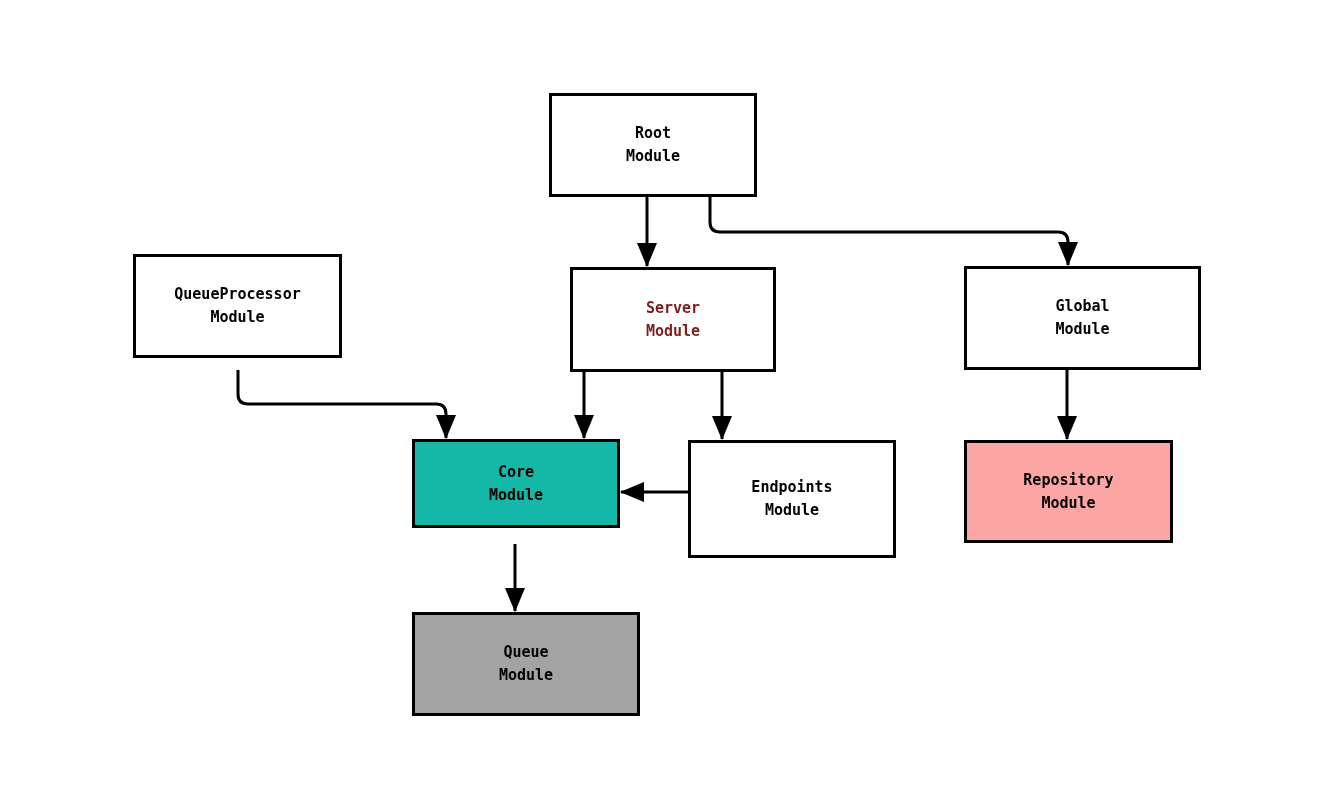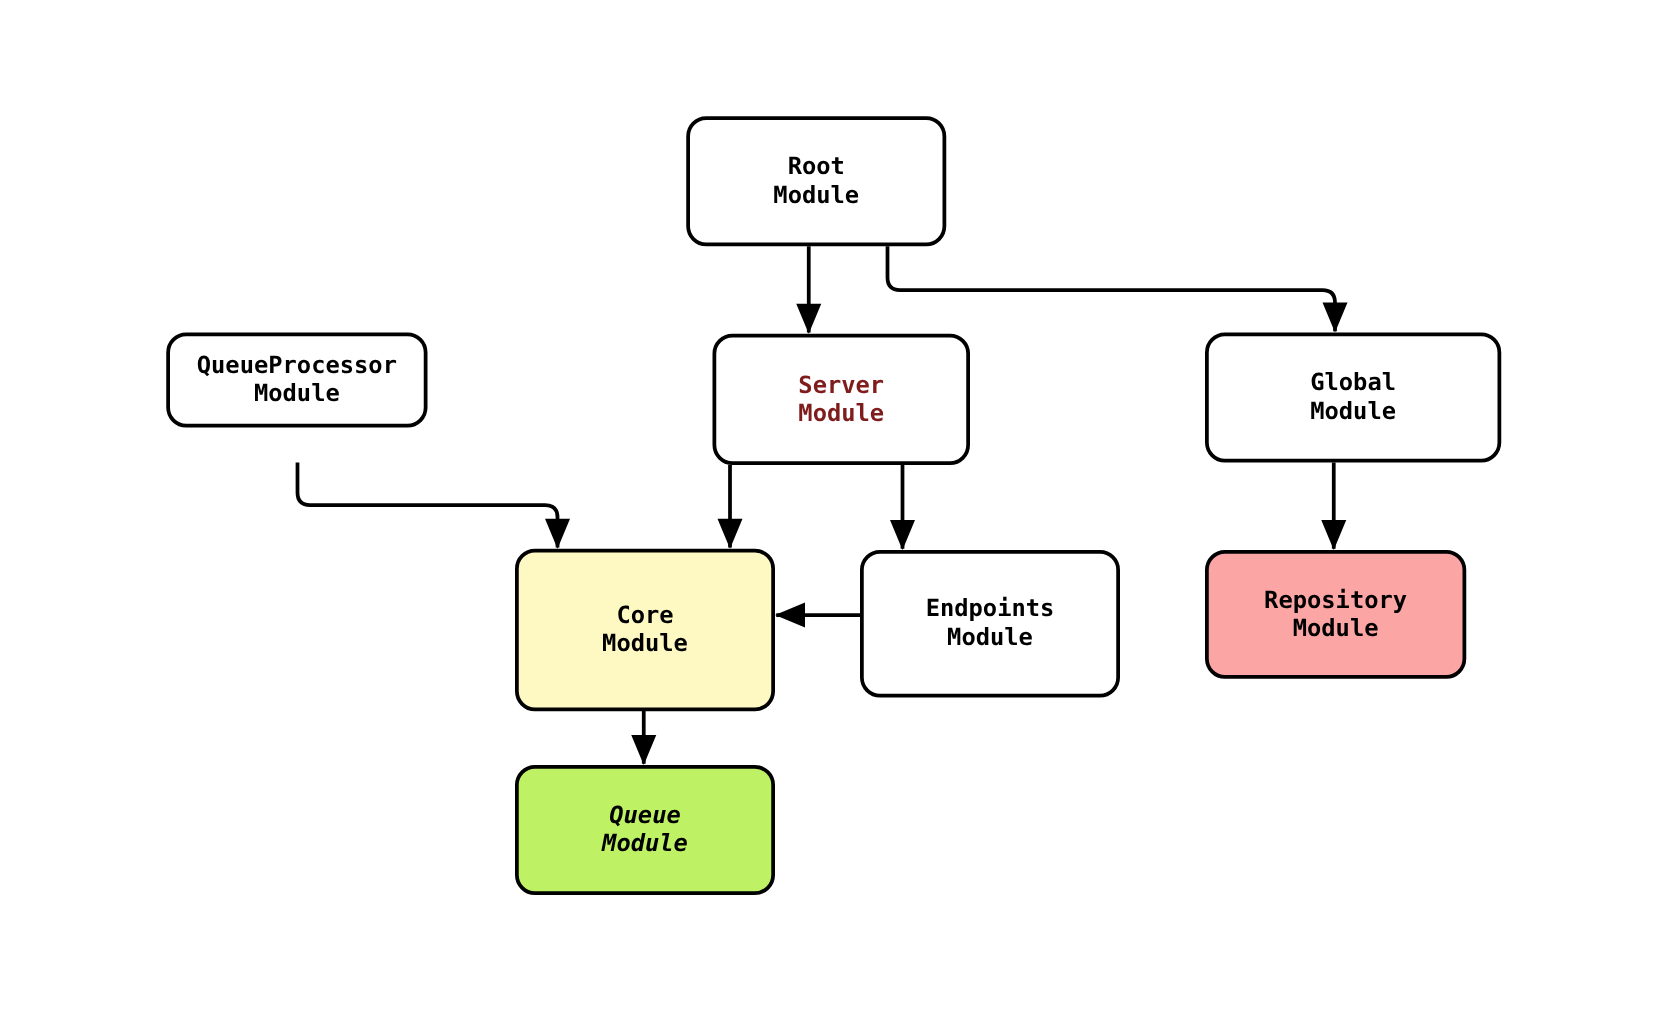--- a/index.html
+++ b/index.html
@@ -26,30 +26,30 @@
     position: absolute;
     left: 0;
     top: 0;
     width: 1337px;
     height: 809px;
   }
   .node {
     position: absolute;
     box-sizing: border-box;
     border: 3px solid #000000;
-    border-radius: 16px;
+    border-radius: 0;
     background: #ffffff;
     display: flex;
     flex-direction: column;
     align-items: center;
     justify-content: center;
     text-align: center;
     font-family: "DejaVu Sans Mono", "Liberation Mono", monospace;
     font-weight: bold;
-    font-size: 19px;
+    font-size: 15px;
     line-height: 23px;
     color: #000000;
   }
 </style>
 </head>
 <body>
 
 <div id="canvas" style="background: rgb(255, 255, 255);">
   <svg id="edges-layer" width="1337" height="809" viewBox="0 0 1337 809" xmlns="http://www.w3.org/2000/svg" style="color: rgb(0, 0, 0);">
     <defs>
@@ -64,42 +64,42 @@
       <path d="M722,372 L722,439" fill="none" stroke="#000000" stroke-width="3" marker-end="url(#arrowhead)"></path>
       <path d="M688,492 L621,492" fill="none" stroke="#000000" stroke-width="3" marker-end="url(#arrowhead)"></path>
       <path d="M1067,370 L1067,439" fill="none" stroke="#000000" stroke-width="3" marker-end="url(#arrowhead)"></path>
       <path d="M515,544 L515,611" fill="none" stroke="#000000" stroke-width="3" marker-end="url(#arrowhead)"></path>
     </svg>
   <div id="nodes-layer">
       <div class="node" style="left: 549px; top: 93px; width: 208px; height: 104px; border-color: rgb(0, 0, 0); background: rgb(255, 255, 255); color: rgb(0, 0, 0);">
         <div class="node-line">Root</div>
         <div class="node-line">Module</div>
       </div>
-      <div class="node" style="left: 133px; top: 266px; width: 209px; height: 76px; border-color: rgb(0, 0, 0); background: rgb(255, 255, 255); color: rgb(0, 0, 0);">
+      <div class="node" style="left: 133px; top: 254px; width: 209px; height: 104px; border-color: rgb(0, 0, 0); background: rgb(255, 255, 255); color: rgb(0, 0, 0);">
         <div class="node-line">QueueProcessor</div>
         <div class="node-line">Module</div>
       </div>
       <div class="node" style="left: 549px; top: 267px; width: 206px; height: 105px; border-color: rgb(0, 0, 0); background: rgb(255, 255, 255); color: #7f1d1d; margin-left: 21px;">
         <div class="node-line">Server</div>
         <div class="node-line">Module</div>
       </div>
       <div class="node" style="left: 964px; top: 266px; width: 237px; height: 104px; border-color: rgb(0, 0, 0); background: rgb(255, 255, 255); color: rgb(0, 0, 0);">
         <div class="node-line">Global</div>
         <div class="node-line">Module</div>
       </div>
-      <div class="node" style="left: 412px; top: 439px; width: 208px; height: 130px; border-color: rgb(0, 0, 0); background: #fef9c3; color: rgb(0, 0, 0);">
+      <div class="node" style="left: 412px; top: 439px; width: 208px; height: 89px; border-color: rgb(0, 0, 0); background: #14b8a6; color: rgb(0, 0, 0);">
         <div class="node-line">Core</div>
         <div class="node-line">Module</div>
       </div>
       <div class="node" style="left: 688px; top: 440px; width: 208px; height: 118px; border-color: rgb(0, 0, 0); background: rgb(255, 255, 255); color: rgb(0, 0, 0);">
         <div class="node-line">Endpoints</div>
         <div class="node-line">Module</div>
       </div>
       <div class="node" style="left: 964px; top: 440px; width: 209px; height: 103px; border-color: rgb(0, 0, 0); background: #fca5a5; color: rgb(0, 0, 0);">
         <div class="node-line">Repository</div>
         <div class="node-line">Module</div>
       </div>
-      <div class="node" style="left: 412px; top: 612px; width: 208px; height: 104px; border-color: rgb(0, 0, 0); background: #bef264; color: rgb(0, 0, 0); font-style: italic;">
+      <div class="node" style="left: 412px; top: 612px; width: 228px; height: 104px; border-color: rgb(0, 0, 0); background: #a3a3a3; color: rgb(0, 0, 0);">
         <div class="node-line">Queue</div>
         <div class="node-line">Module</div>
       </div>
     </div>
 </div>
 
 </body></html>

